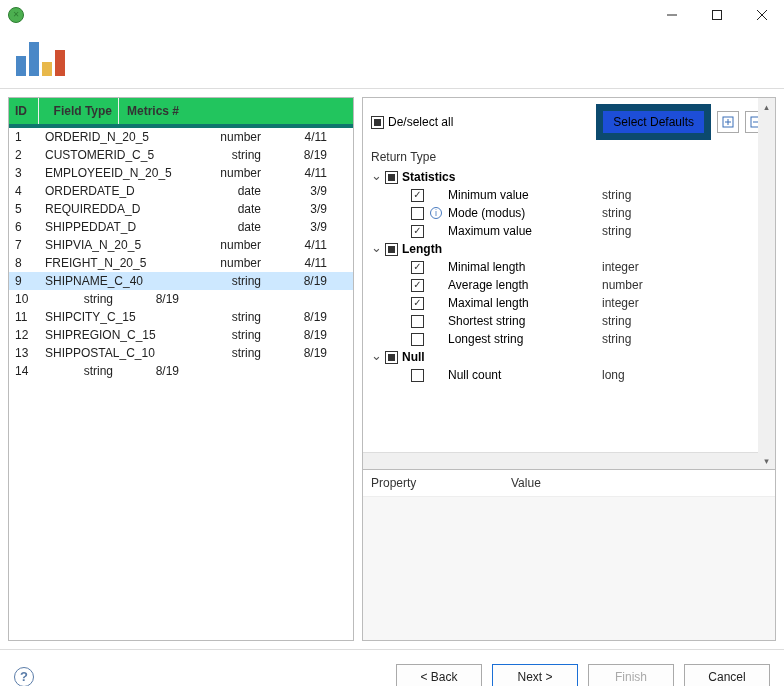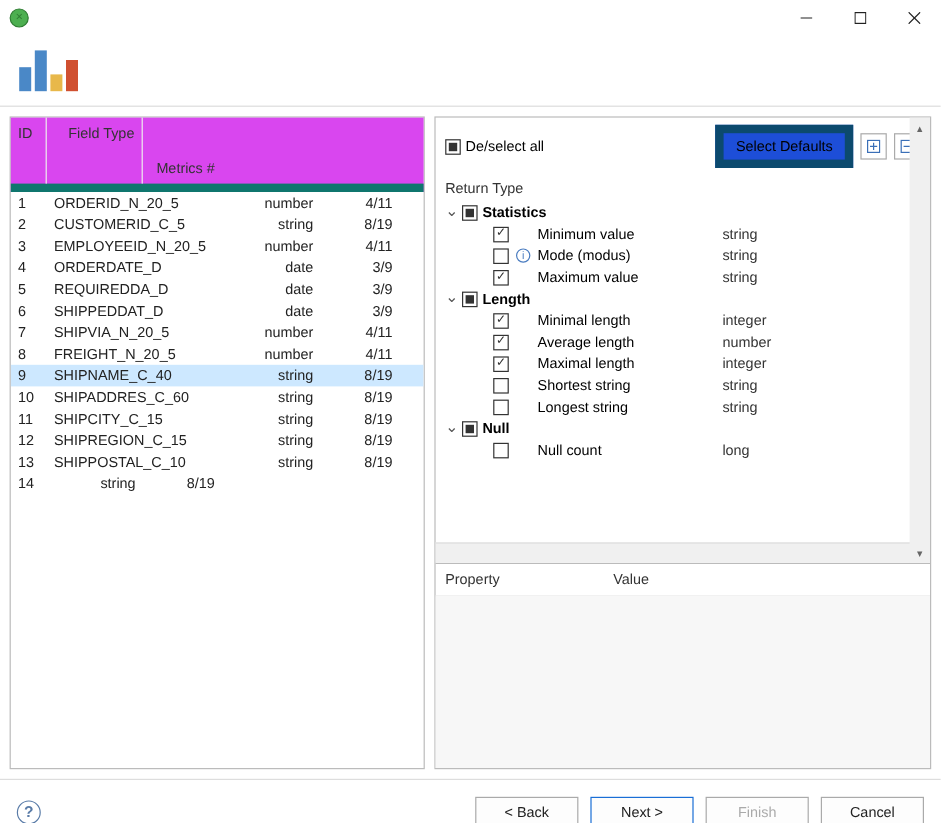--- a/index.html
+++ b/index.html
@@ -16,23 +16,23 @@
 .header .tblock { flex: 1; }
 .header h1 { font-size: 15px; font-weight: bold; margin: 0 0 6px 0; color: #222; }
 .header p { margin: 0; color: #444; font-size: 12px; padding-left: 8px;}
 .header .bars { display: flex; align-items: flex-end; gap: 3px; height: 40px; padding-right: 4px; }
 .header .bars div { width: 10px; }
 
 .body { display: flex; padding: 8px; gap: 8px; height: 560px; }
 .panel { border: 1px solid #bbb; background: #fff; }
 
 .left-panel { width: 346px; display: flex; flex-direction: column; }
-.thead { display: flex; border-bottom: 7px solid #0f766e; background: #d946ef; padding: 0; }
+.thead { display: flex; border-bottom: 4px solid #0f766e; background: #22c55e; padding: 0; font-weight: bold; }
 .th { padding: 6px 6px; color: #333; border-right: 1px solid #eee; }
-.th:last-child { border-right: none; margin-top: 29px; }
+.th:last-child { border-right: none; }
 .col-id { width: 30px; }
 .col-name { width: 148px; }
 .col-type { width: 80px; text-align: right; }
 .col-metrics { width: 70px; text-align: right; padding-right: 10px !important;}
 
 .tbody { overflow: auto; }
 .trow { display: flex; }
 .td { padding: 2px 6px; color: #222; }
 .trow.selected { background: #cde8ff; }
 
@@ -169,21 +169,20 @@
           <div class="td col-metrics">4/11</div>
         </div>
         <div class="trow selected">
           <div class="td col-id">9</div>
           <div class="td col-name">SHIPNAME_C_40</div>
           <div class="td col-type">string</div>
           <div class="td col-metrics">8/19</div>
         </div>
         <div class="trow">
           <div class="td col-id">10</div>
-          <div class="td col-name">SHIPADDRES_C_60</div>
           <div class="td col-type">string</div>
           <div class="td col-metrics">8/19</div>
         </div>
         <div class="trow">
           <div class="td col-id">11</div>
           <div class="td col-name">SHIPCITY_C_15</div>
           <div class="td col-type">string</div>
           <div class="td col-metrics">8/19</div>
         </div>
         <div class="trow">

